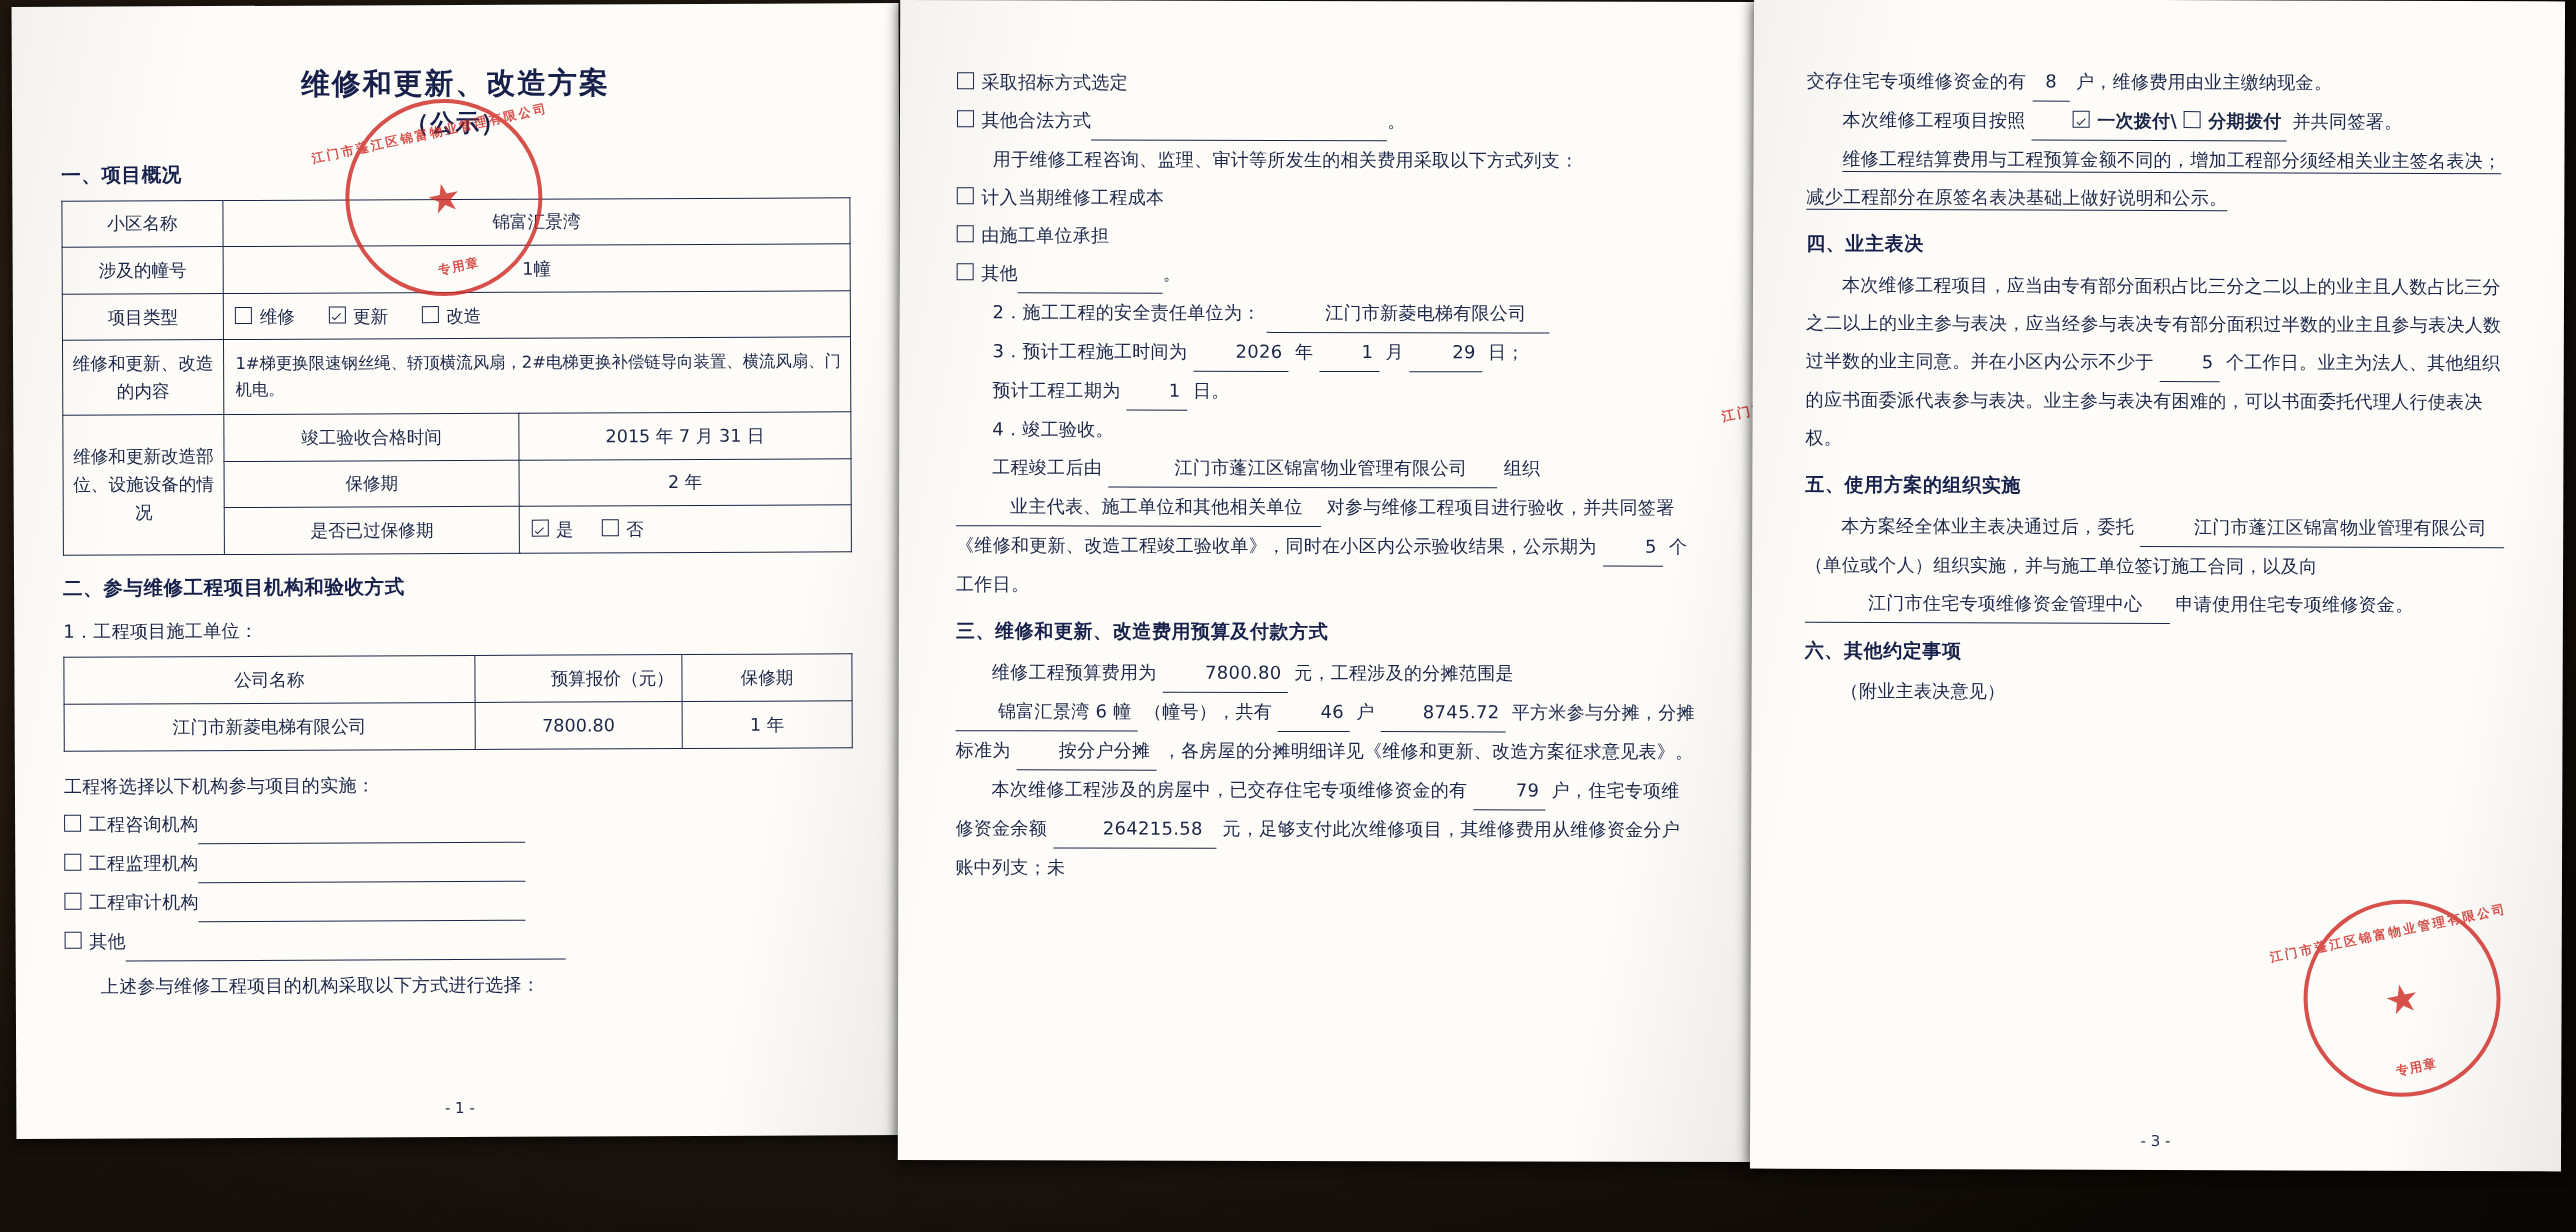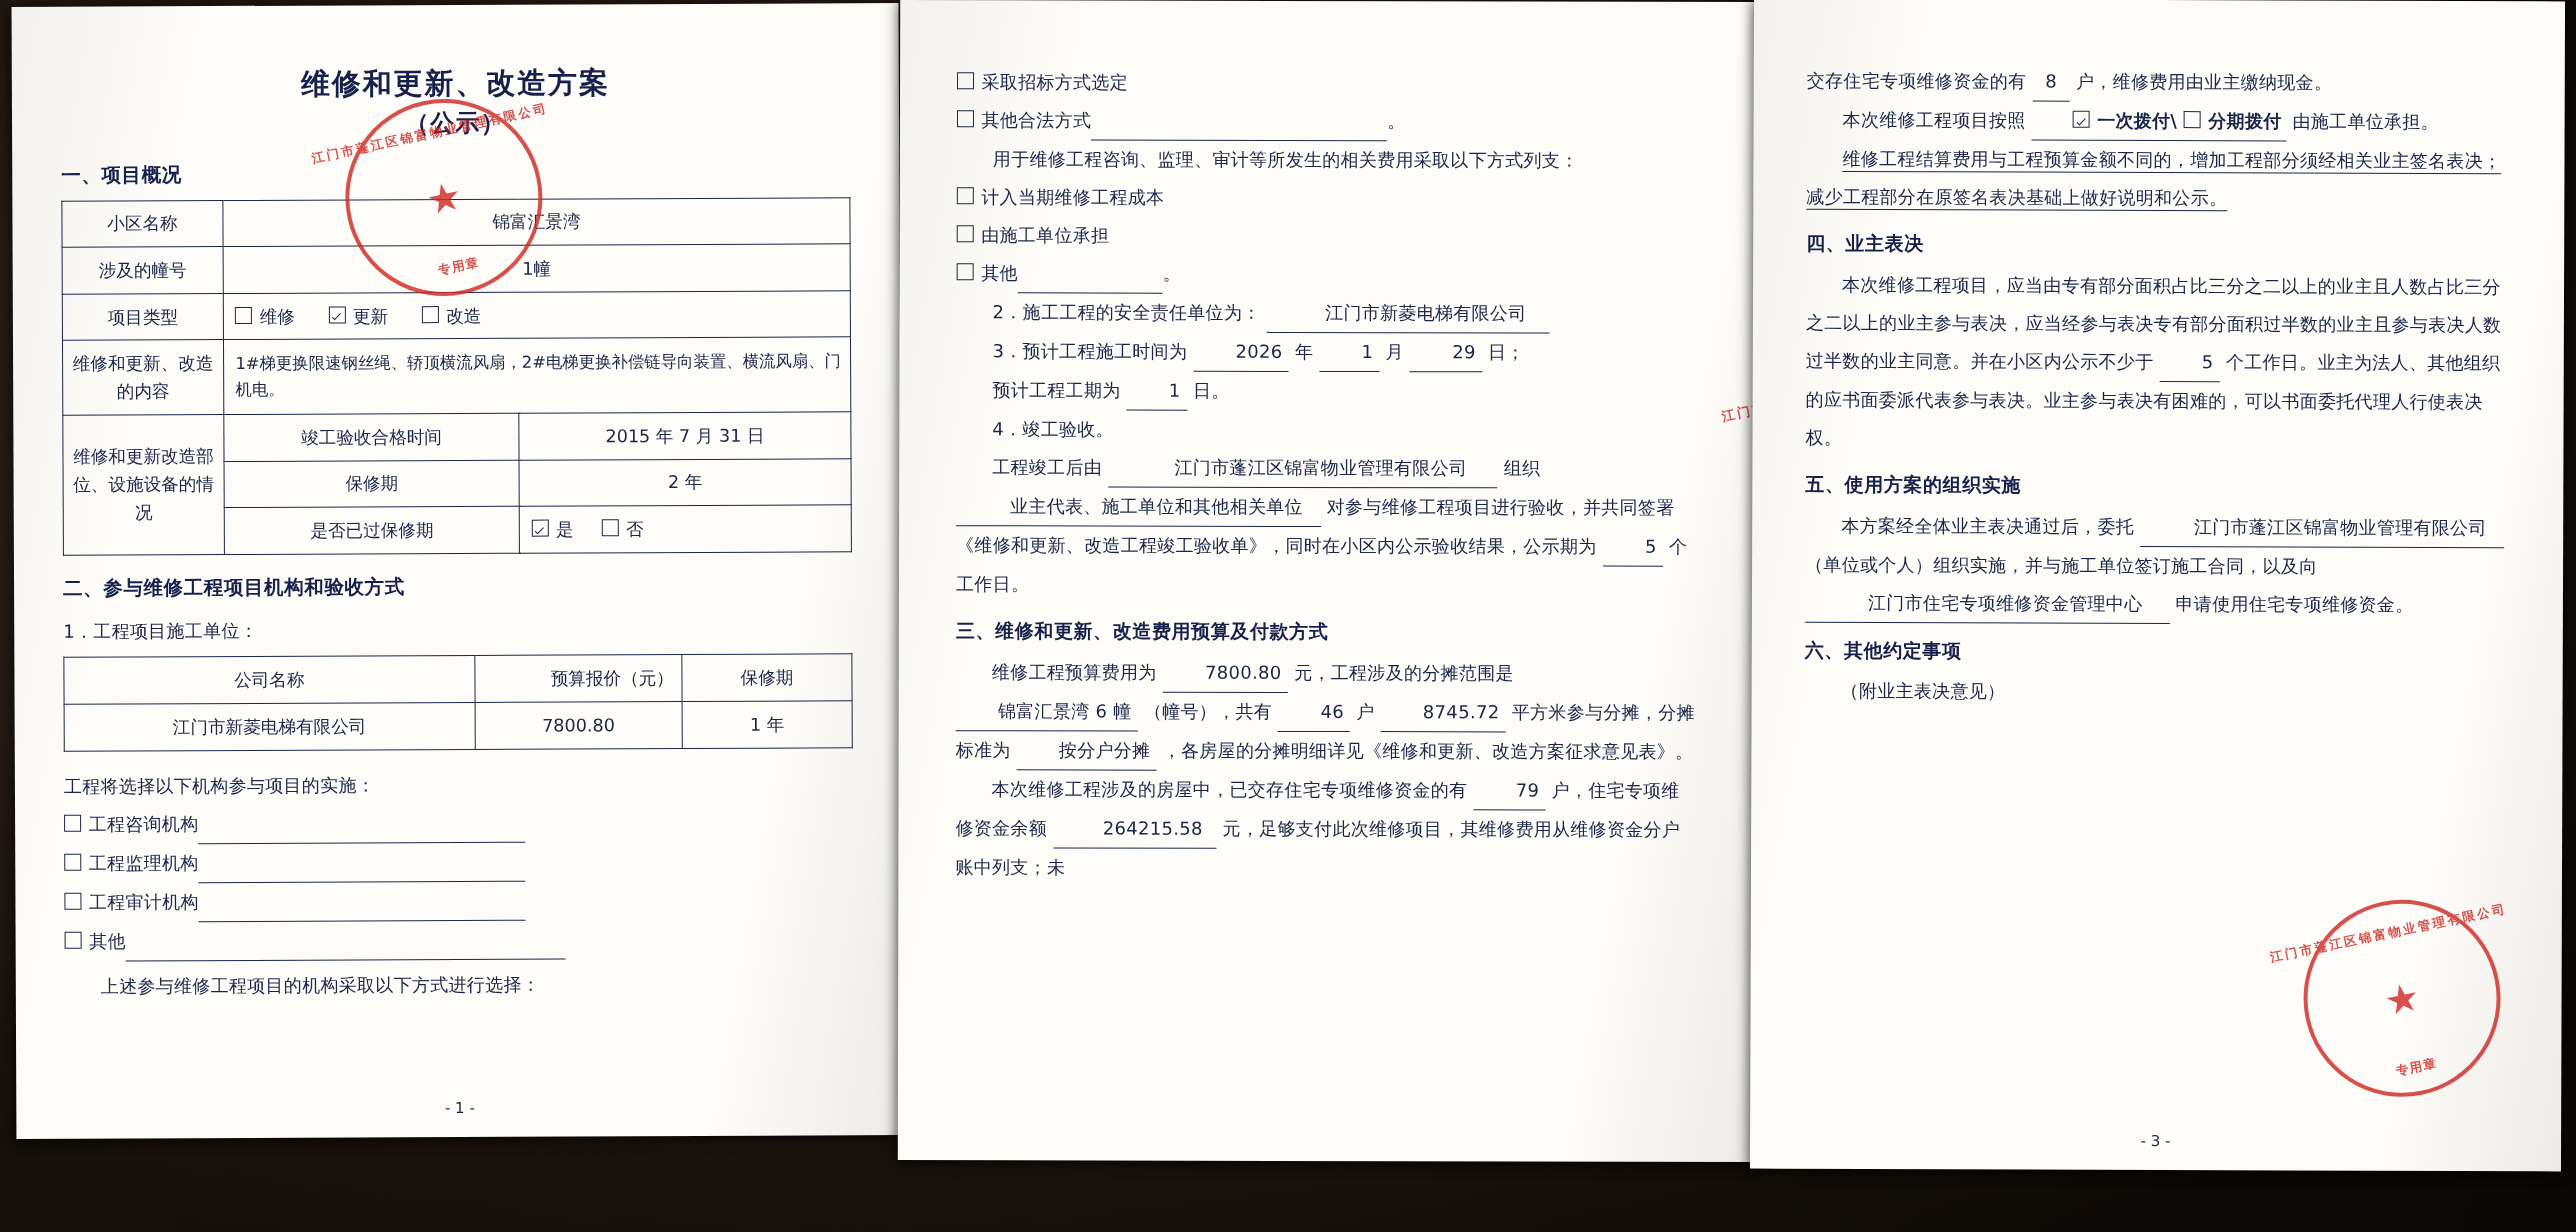--- a/index.html
+++ b/index.html
@@ -289,21 +289,21 @@
       <span class="u">8</span>
       <span>户，维修费用由业主缴纳现金。</span>
     </div>
 
     <div class="para indent">
       <span>本次维修工程项目按照</span>
       <span class="ul-long" style="padding:0 5px;font-weight:bold;">
         <span class="cb checked"></span><span>一次拨付</span>\
         <span class="cb"></span><span>分期拨付</span>
       </span>
-      <span>由施工单位承担。</span>
+      <span>并共同签署。</span>
     </div>
 
     <div class="para indent" style="text-decoration:underline;text-underline-offset:6.3px;">维修工程结算费用与工程预算金额不同的，增加工程部分须经相关业主签名表决；减少工程部分在原签名表决基础上做好说明和公示。</div>
 
     <div class="h3">四、业主表决</div>
     <div class="para indent">
       <span>本次维修工程项目，应当由专有部分面积占比三分之二以上的业主且人数占比三分之二以上的业主参与表决，应当经参与表决专有部分面积过半数的业主且参与表决人数过半数的业主同意。并在小区内公示不少于</span>
       <span class="u">5</span>
       <span>个工作日。业主为法人、其他组织的应书面委派代表参与表决。业主参与表决有困难的，可以书面委托代理人行使表决权。</span>
     </div>

